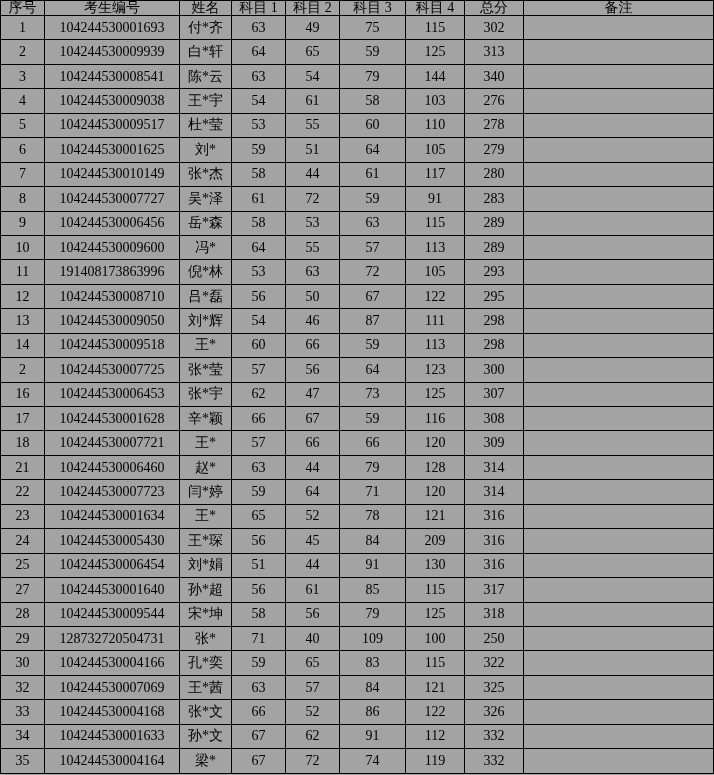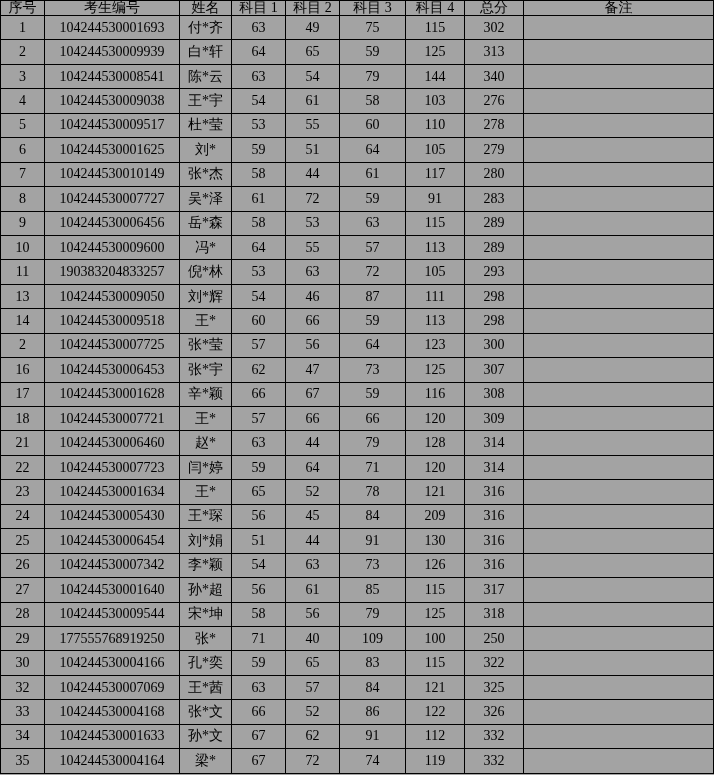--- a/index.html
+++ b/index.html
@@ -170,27 +170,38 @@
           <td>冯*</td>
           <td>64</td>
           <td>55</td>
           <td>57</td>
           <td>113</td>
           <td>289</td>
           <td></td>
         </tr>
         <tr>
           <td>11</td>
-          <td>190383204833257</td>
+          <td>191408173863996</td>
           <td>倪*林</td>
           <td>53</td>
           <td>63</td>
           <td>72</td>
           <td>105</td>
           <td>293</td>
+          <td></td>
+        </tr>
+        <tr>
+          <td>12</td>
+          <td>104244530008710</td>
+          <td>吕*磊</td>
+          <td>56</td>
+          <td>50</td>
+          <td>67</td>
+          <td>122</td>
+          <td>295</td>
           <td></td>
         </tr>
         <tr>
           <td>13</td>
           <td>104244530009050</td>
           <td>刘*辉</td>
           <td>54</td>
           <td>46</td>
           <td>87</td>
           <td>111</td>
@@ -301,31 +312,20 @@
           <td>104244530006454</td>
           <td>刘*娟</td>
           <td>51</td>
           <td>44</td>
           <td>91</td>
           <td>130</td>
           <td>316</td>
           <td></td>
         </tr>
         <tr>
-          <td>26</td>
-          <td>104244530007342</td>
-          <td>李*颖</td>
-          <td>54</td>
-          <td>63</td>
-          <td>73</td>
-          <td>126</td>
-          <td>316</td>
-          <td></td>
-        </tr>
-        <tr>
           <td>27</td>
           <td>104244530001640</td>
           <td>孙*超</td>
           <td>56</td>
           <td>61</td>
           <td>85</td>
           <td>115</td>
           <td>317</td>
           <td></td>
         </tr>
@@ -335,21 +335,21 @@
           <td>宋*坤</td>
           <td>58</td>
           <td>56</td>
           <td>79</td>
           <td>125</td>
           <td>318</td>
           <td></td>
         </tr>
         <tr>
           <td>29</td>
-          <td>177555768919250</td>
+          <td>128732720504731</td>
           <td>张*</td>
           <td>71</td>
           <td>40</td>
           <td>109</td>
           <td>100</td>
           <td>250</td>
           <td></td>
         </tr>
         <tr>
           <td>30</td>

